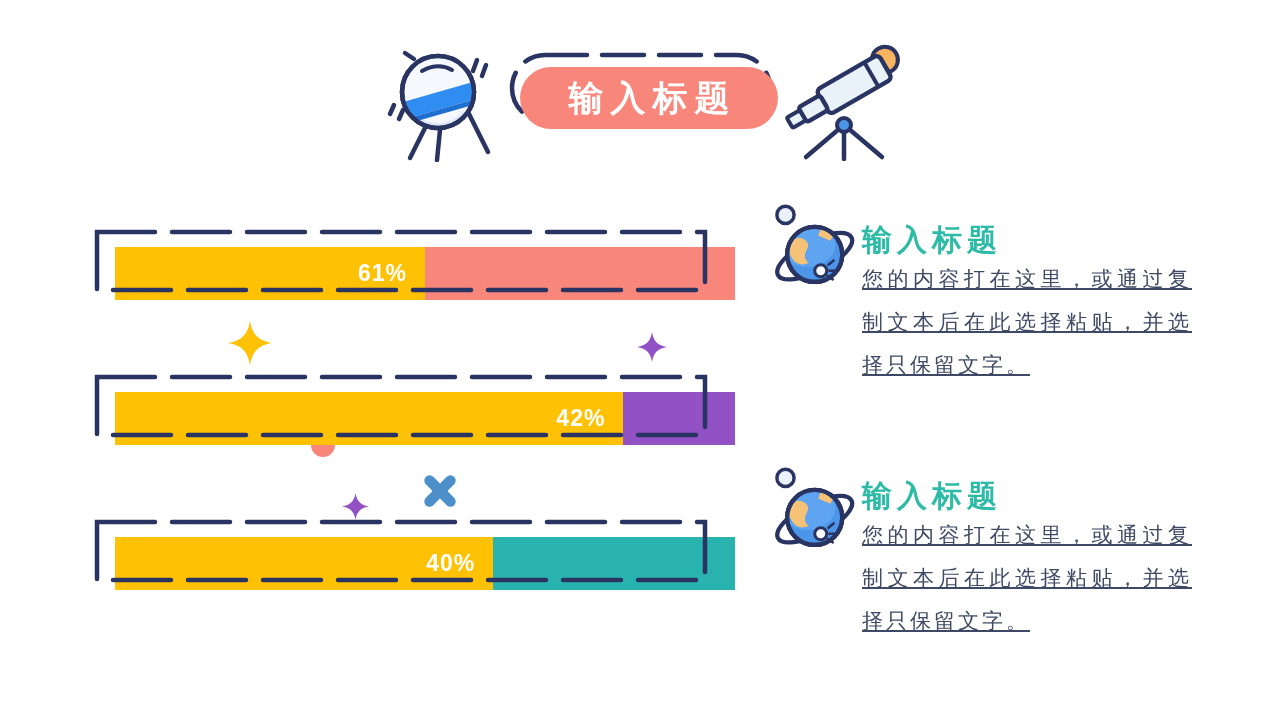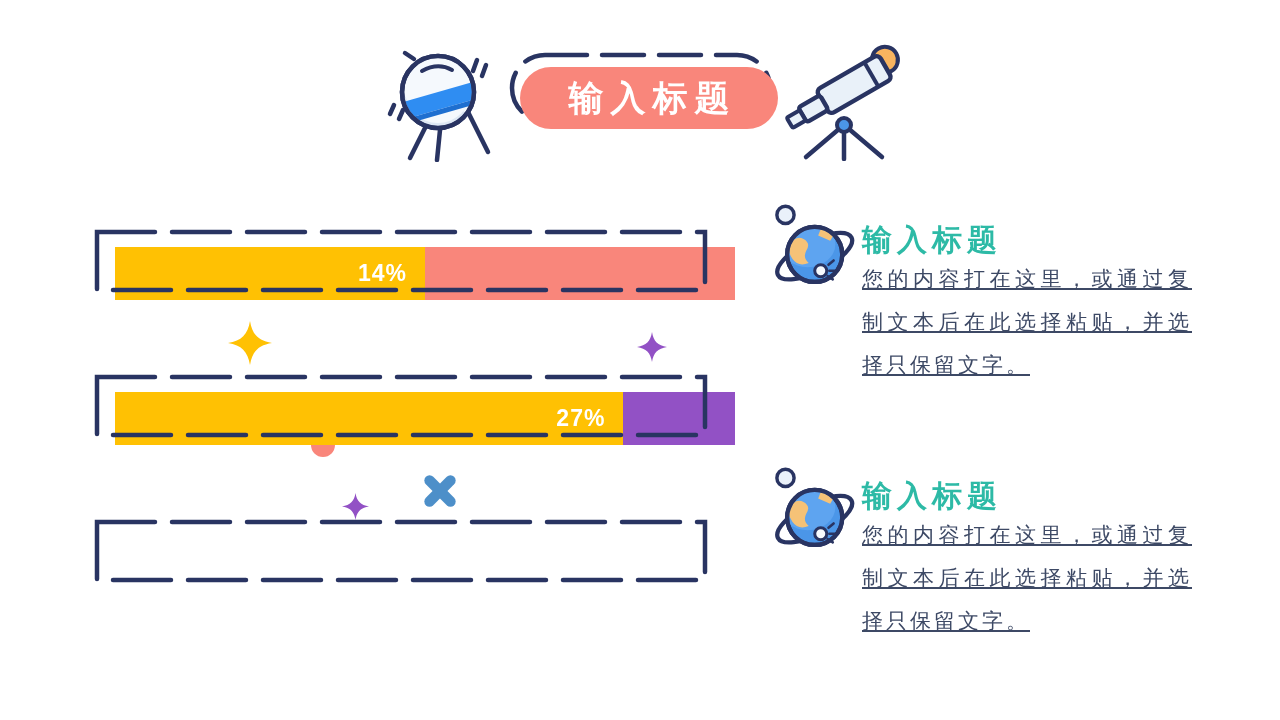--- a/index.html
+++ b/index.html
@@ -102,43 +102,49 @@
     <line x1="100" y1="44" x2="100" y2="72" stroke="#293462" stroke-width="4"></line>
     <rect x="20" y="50" width="25" height="17" rx="3" fill="#E9F1F9" stroke="#293462" stroke-width="4.5"></rect>
     <rect x="5" y="53" width="15" height="12" rx="2" fill="#E9F1F9" stroke="#293462" stroke-width="4"></rect>
   </g>
   <circle cx="66" cy="92" r="7" fill="#4B96E8" stroke="#293462" stroke-width="4"></circle>
 </svg>
 
 <div class="abs bar-group" style="top:232px">
   <div class="bar-fill">
     <div class="seg seg-yellow" style="width: 50%;">
-      <span class="bar-label">14%</span>
+      <span class="bar-label">61%</span>
     </div>
     <div class="seg seg-rest" style="background: rgb(249, 134, 123);"></div>
   </div>
   <svg class="dash-rect" width="616" height="66" viewBox="0 0 616 66">
     <rect x="4" y="4" width="608" height="58" fill="none" stroke="#293462" stroke-width="4.5" stroke-dasharray="58 17" stroke-linecap="round"></rect>
   </svg>
 </div>
 
 <div class="abs bar-group" style="top:377px">
   <div class="peek-circle"></div>
   <div class="bar-fill">
     <div class="seg seg-yellow" style="width: 82%;">
-      <span class="bar-label">27%</span>
+      <span class="bar-label">42%</span>
     </div>
     <div class="seg seg-rest" style="background: rgb(146, 81, 197);"></div>
   </div>
   <svg class="dash-rect" width="616" height="66" viewBox="0 0 616 66">
     <rect x="4" y="4" width="608" height="58" fill="none" stroke="#293462" stroke-width="4.5" stroke-dasharray="58 17" stroke-linecap="round"></rect>
   </svg>
 </div>
 
 <div class="abs bar-group" style="top:522px">
+  <div class="bar-fill">
+    <div class="seg seg-yellow" style="width: 61%;">
+      <span class="bar-label">40%</span>
+    </div>
+    <div class="seg seg-rest" style="background: rgb(41, 179, 174);"></div>
+  </div>
   <svg class="dash-rect" width="616" height="66" viewBox="0 0 616 66">
     <rect x="4" y="4" width="608" height="58" fill="none" stroke="#293462" stroke-width="4.5" stroke-dasharray="58 17" stroke-linecap="round"></rect>
   </svg>
 </div>
 
 <svg class="abs" style="left:228px;top:321px" width="44" height="44" viewBox="0 0 24 24">
   <path d="M12 0 C13.2 7.4 16.6 10.8 24 12 C16.6 13.2 13.2 16.6 12 24 C10.8 16.6 7.4 13.2 0 12 C7.4 10.8 10.8 7.4 12 0 Z" style="fill:var(--yellow)"></path>
 </svg>
 <svg class="abs" style="left:637px;top:332px" width="30" height="30" viewBox="0 0 24 24">
   <path d="M12 0 C13.2 7.4 16.6 10.8 24 12 C16.6 13.2 13.2 16.6 12 24 C10.8 16.6 7.4 13.2 0 12 C7.4 10.8 10.8 7.4 12 0 Z" style="fill:var(--purple)"></path>

